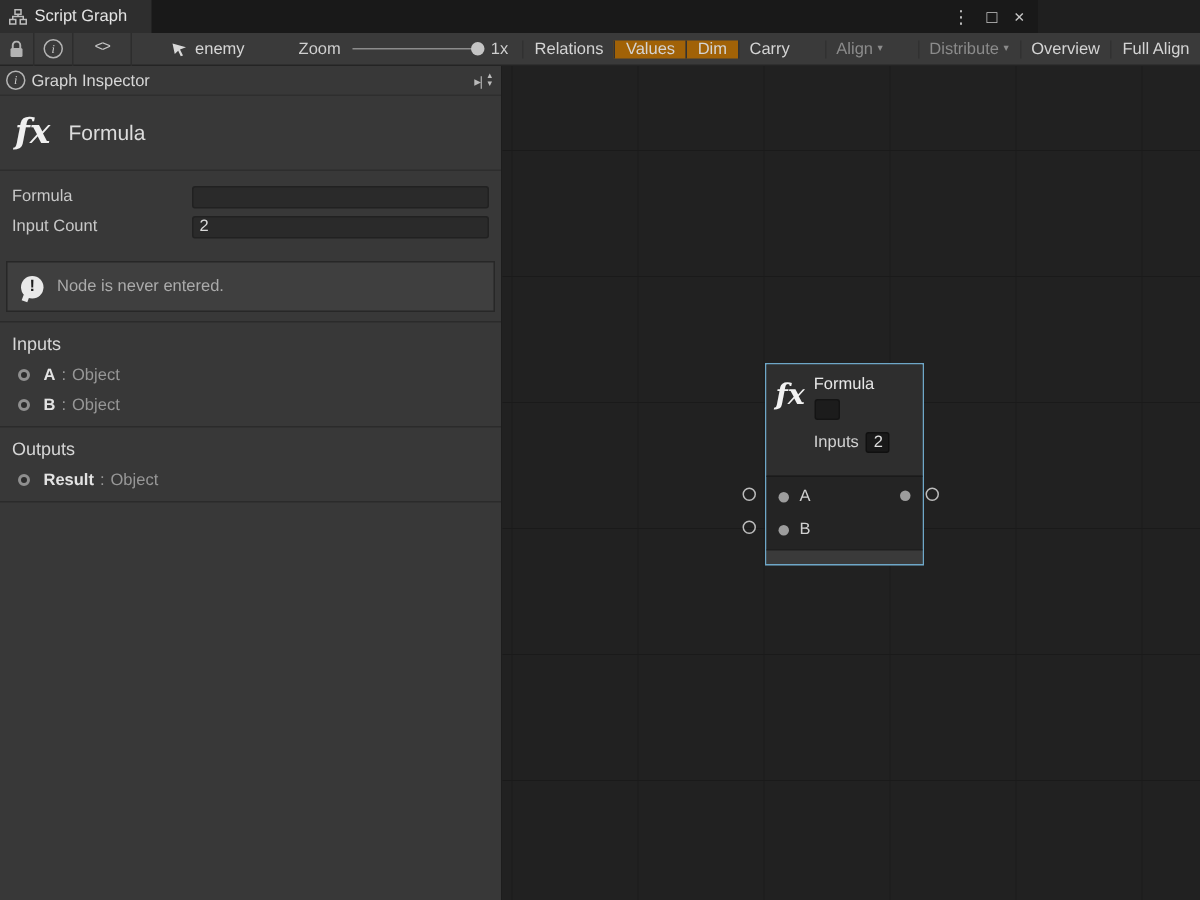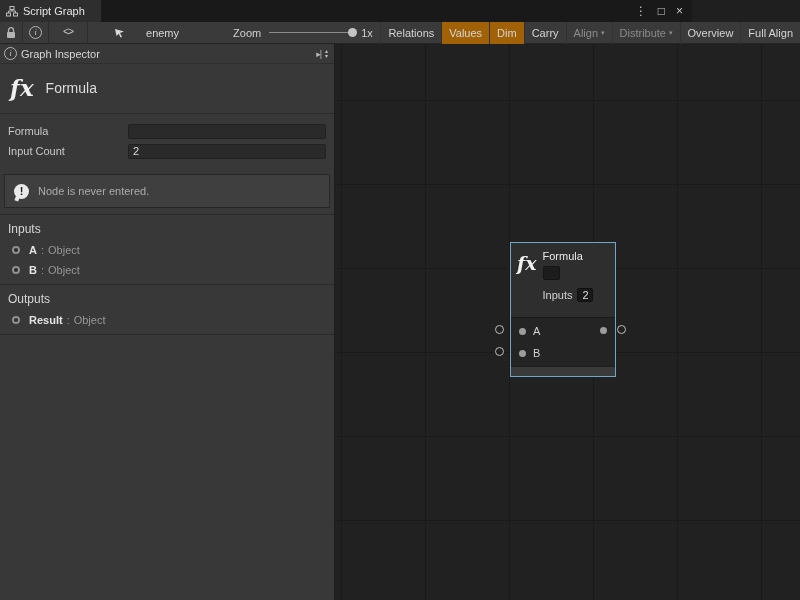--- a/index.html
+++ b/index.html
@@ -14,28 +14,28 @@
   .tab{display:flex;align-items:center;gap:5px;padding:0 16px 0 6px;background:#2e2e2e;height:22px;}
   .tab-label{color:#e4e4e4;}
   .win-controls{margin-left:auto;display:flex;align-items:center;gap:11px;padding-right:9px;color:#c6c6c6;font-size:12px;}
   .win-controls span{cursor:default;line-height:1;}
   
   .toolbar{position:absolute;left:0;top:22px;width:800px;height:22px;background:#3a3a3a;border-bottom:1px solid #242424;box-sizing:border-box;display:flex;align-items:center;}
   .tool-icon{display:flex;align-items:center;justify-content:center;height:22px;padding:0 6px;color:#c9c9c9;}
   .sep{width:1px;height:22px;background:#2d2d2d;}
   .mini-circle{width:11px;height:11px;border:1px solid #b5b5b5;border-radius:50%;display:flex;align-items:center;justify-content:center;color:#cfcfcf;font-size:8px;font-style:italic;font-family:"Liberation Serif",serif;line-height:1;}
   .code-glyph{font-family:"Liberation Mono",monospace;font-size:10px;letter-spacing:-1px;}
-  .graph-ref{display:flex;align-items:center;gap:20px;padding:0 8px;color:#d6d6d6;}
+  .graph-ref{display:flex;align-items:center;gap:4px;padding:0 8px;color:#d6d6d6;}
   .zoom-area{display:flex;align-items:center;padding:0 6px;color:#cfcfcf;}
   .zoom-track{width:84px;height:1px;background:#8c8c8c;position:relative;margin:0 8px;}
   .zoom-knob{position:absolute;right:-4px;top:-4px;width:9px;height:9px;border-radius:50%;background:#c4c4c4;}
-  .tbtns{margin-left:auto;display:flex;height:22px;}
+  .tbtns{margin-left:auto;display:flex;height:22px;align-items:center;}
   .tbtn{display:flex;align-items:center;padding:0 7px;color:#d4d4d4;border-left:1px solid #313131;white-space:nowrap;}
   .tbtn.selected{background:#a16207;}
-  .tbtn.disabled{color:#8b8b8b;}
+  .tbtn.disabled{color:#8b8b8b;margin-left:16px;}
   .dd-arrow{font-size:7px;margin-left:3px;line-height:1;}
   
   .inspector{position:absolute;left:0;top:44px;width:335px;height:556px;background:#383838;border-right:1px solid #1d1d1d;box-sizing:border-box;}
   .insp-header{height:19px;display:flex;align-items:center;padding:0 4px;border-bottom:1px solid #2e2e2e;}
   .insp-header .lbl{margin-left:4px;color:#d6d6d6;text-align:center;}
   .insp-header .right{margin-left:auto;display:flex;align-items:center;gap:4px;}
   .dock{color:#b9b9b9;font-size:9px;letter-spacing:-1px;}
   .spinner{display:flex;flex-direction:column;line-height:5px;font-size:6px;color:#bdbdbd;text-align:center;padding-right:2px;}
   .title-block{display:flex;align-items:center;gap:12px;padding:12px 10px 14px 10px;border-bottom:1px solid #2d2d2d;}
   .fx-big{font-family:"DejaVu Serif",serif;font-style:italic;font-weight:bold;font-size:23px;color:#f0f0f0;line-height:1;}
@@ -114,21 +114,21 @@
   </span>
   <span class="sep"></span>
   <div class="graph-ref" style="margin-left:18px;">
     <span style="display:flex;">
       <svg width="12" height="11" viewBox="0 0 12 11">
           <path d="M1 2 L10 4.5 L6 6 L8 10 L6.5 10.5 L4.8 6.8 L2.5 9 Z" fill="#d8d8d8"></path>
         </svg>
     </span>
     <span>enemy</span>
   </div>
-  <div class="zoom-area" style="margin-left:40px;text-align:center;">
+  <div class="zoom-area" style="margin-left:22px;text-align:center;">
     <span>Zoom</span>
     <span class="zoom-track">
       <span class="zoom-knob"></span>
     </span>
     <span>1x</span>
   </div>
   <div class="tbtns">
     <span class="tbtn">
         <span>Relations</span>
       </span>

